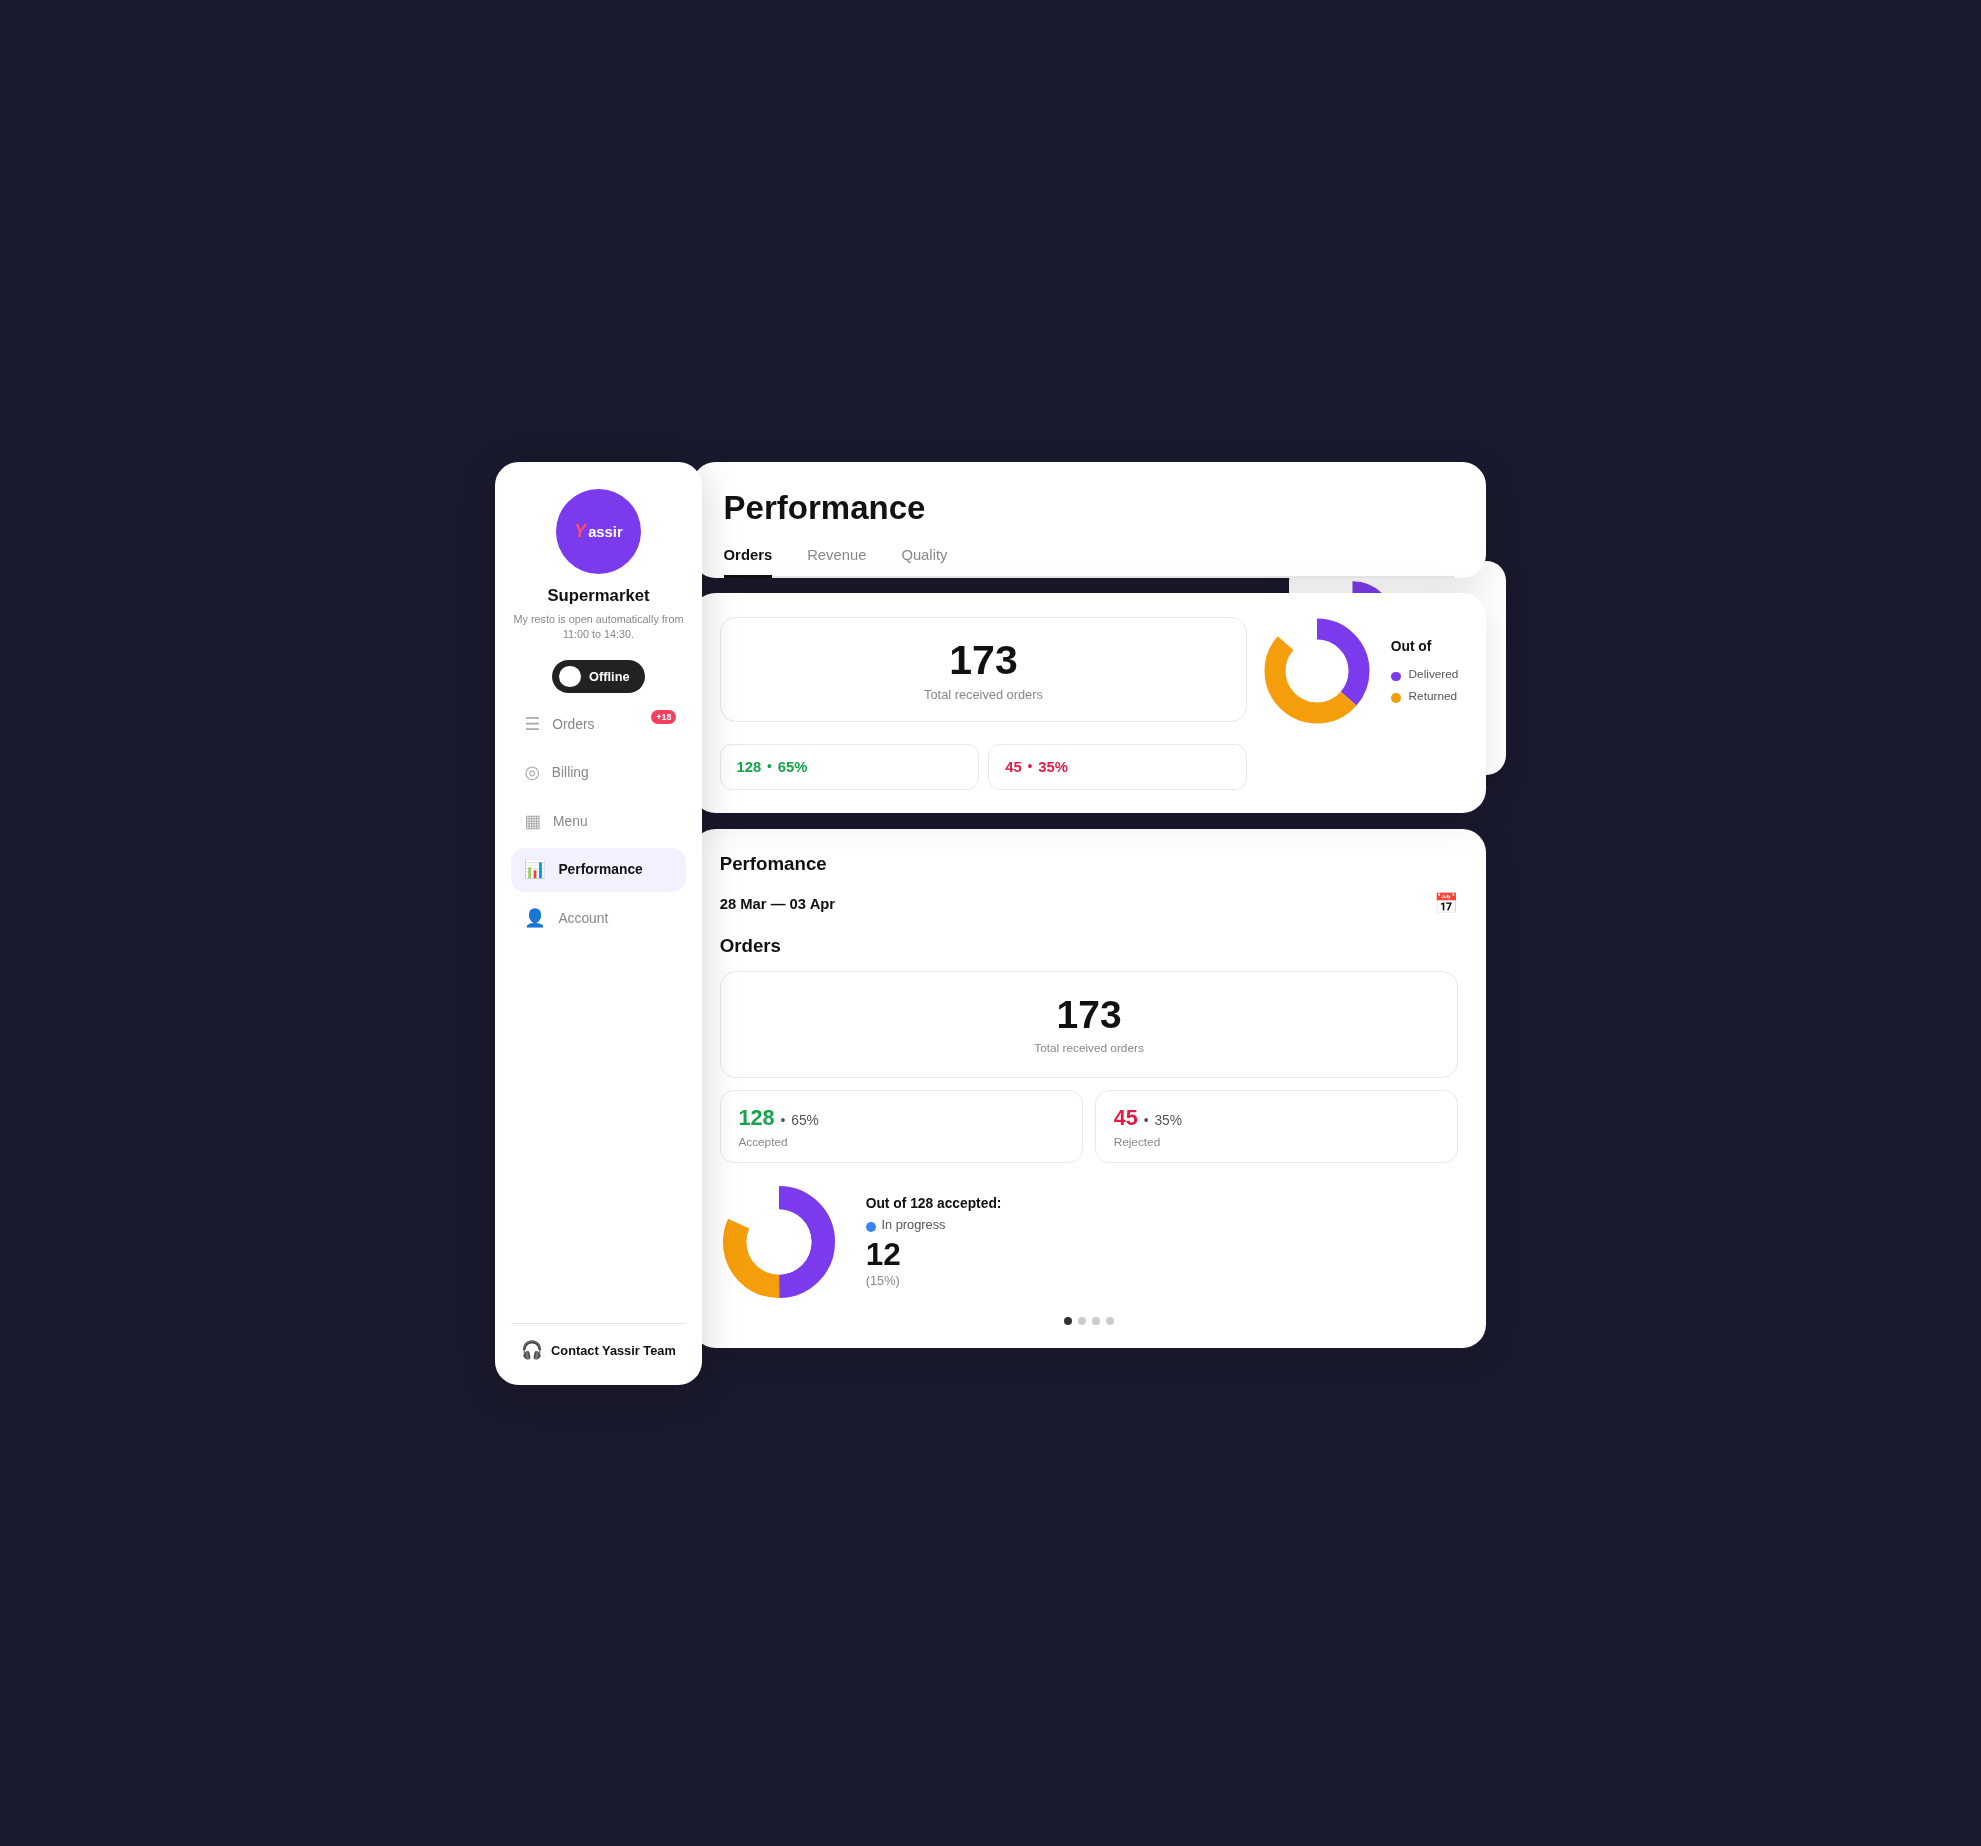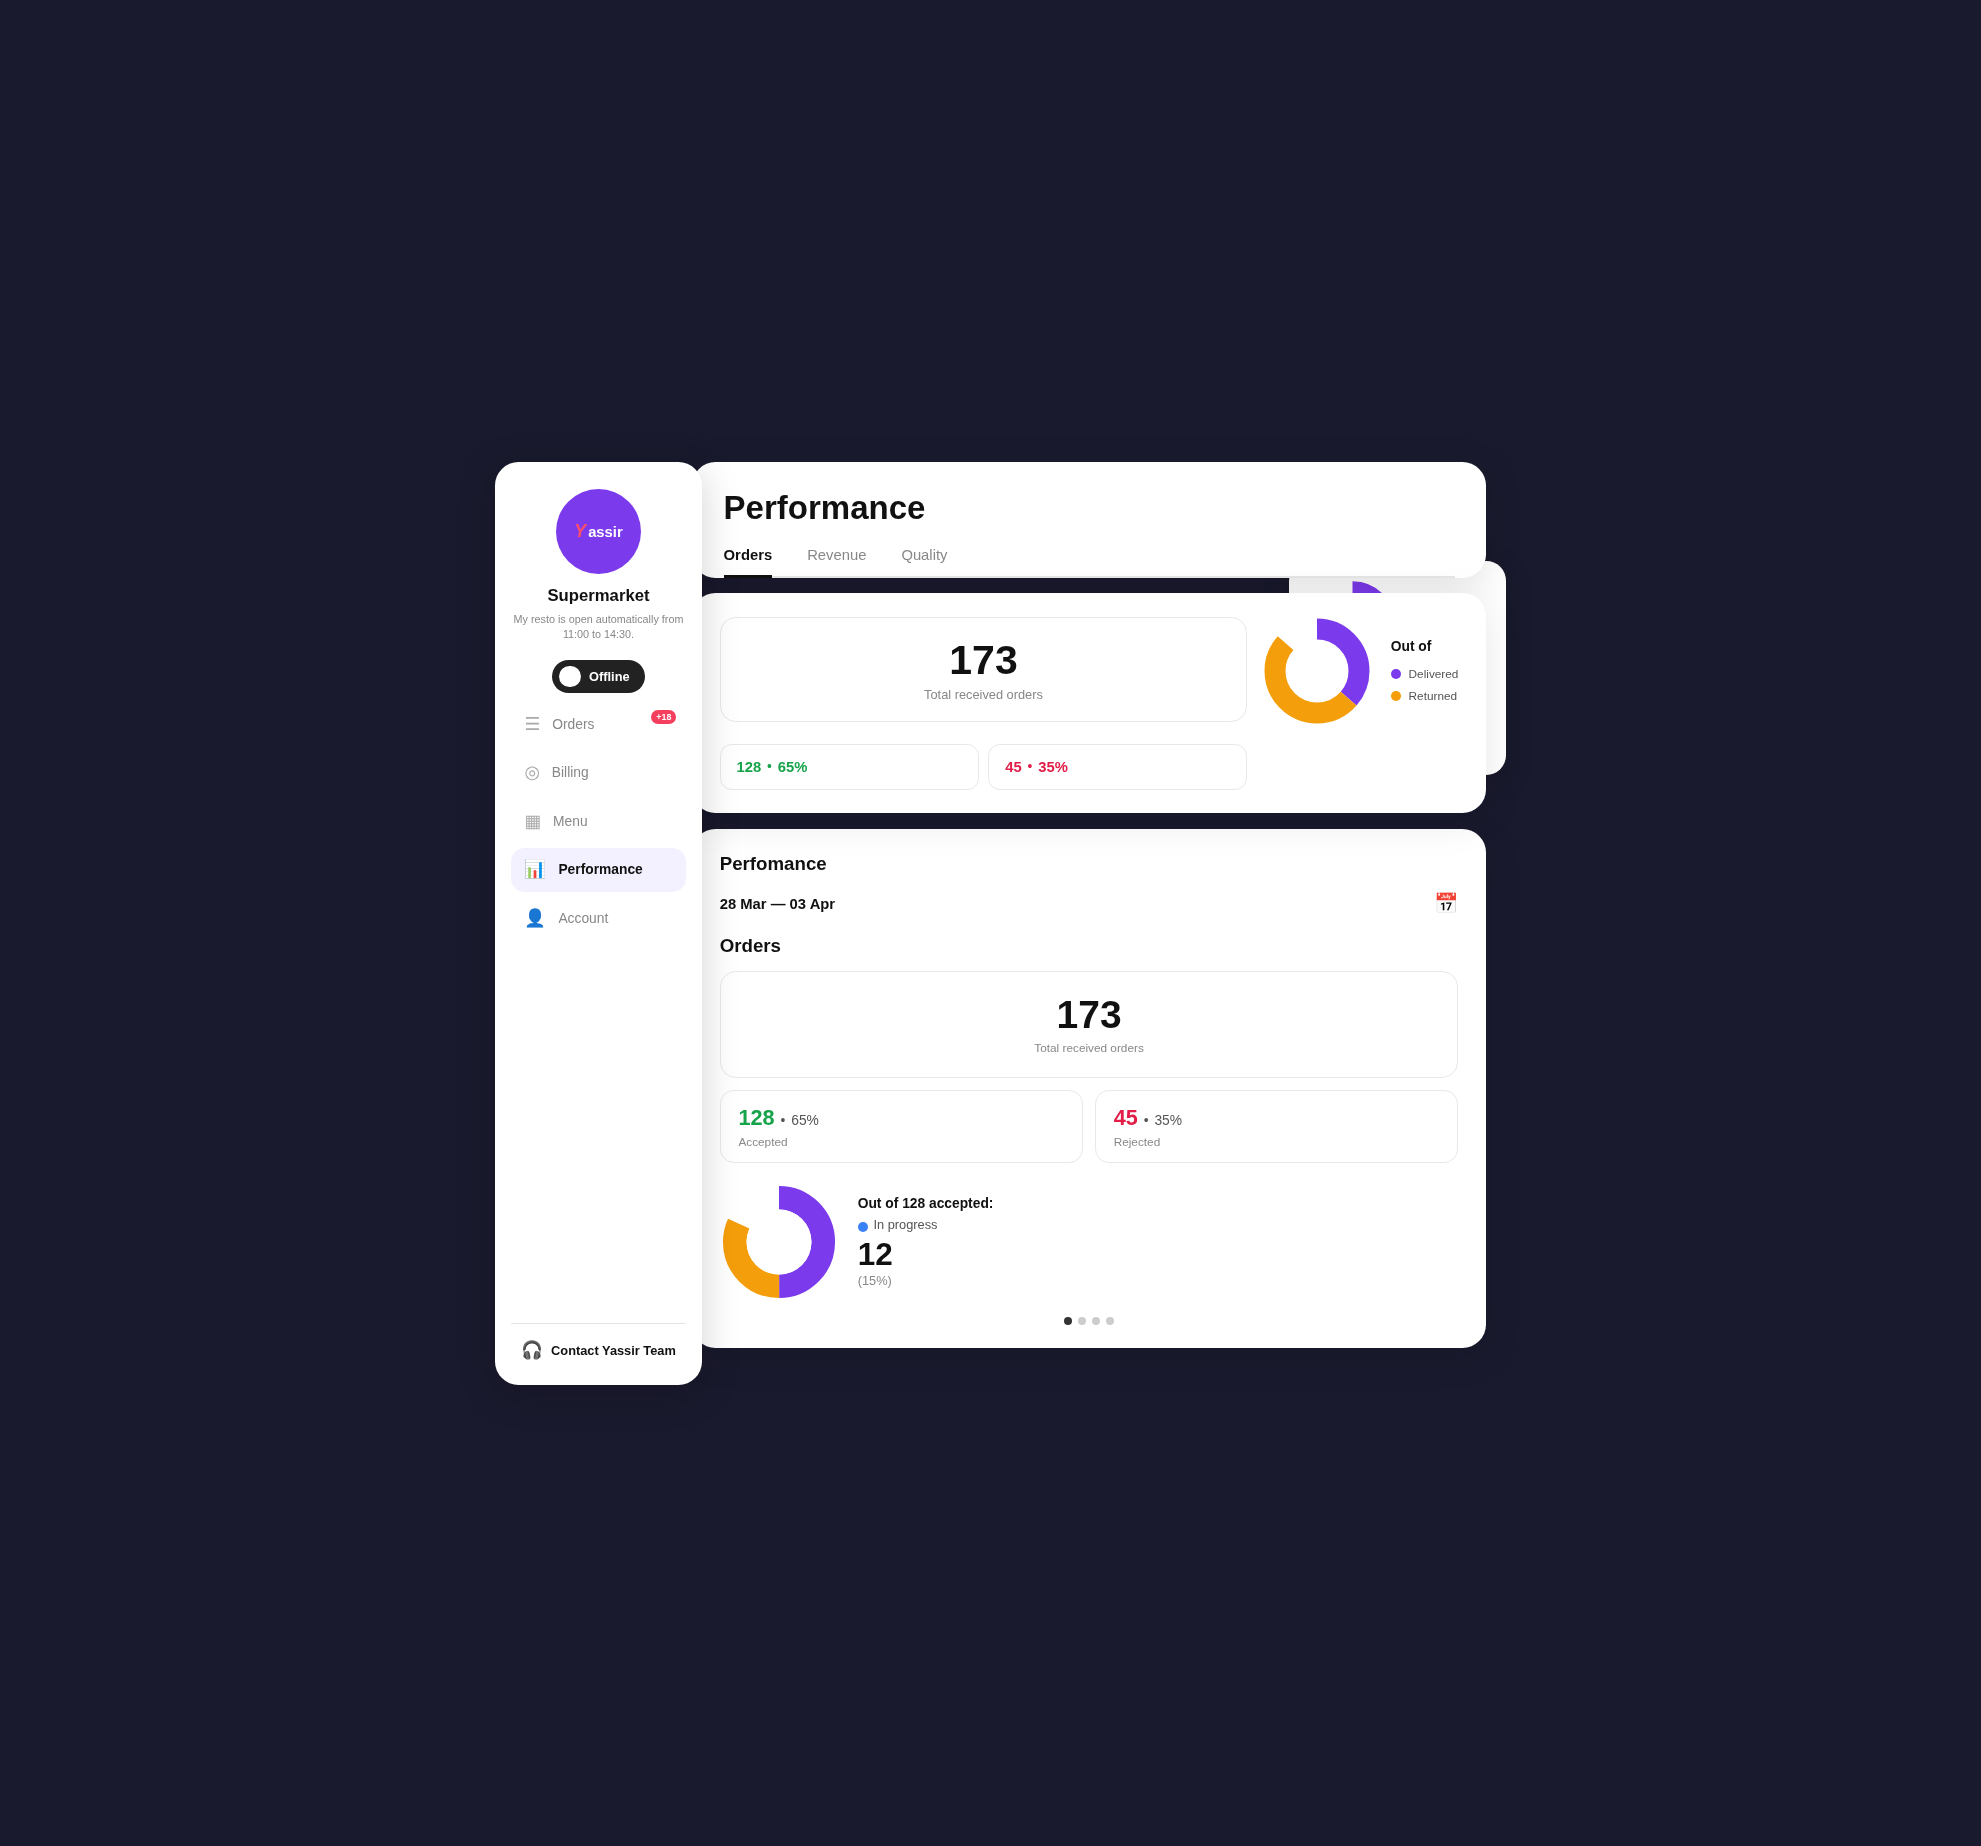--- a/index.html
+++ b/index.html
@@ -316,21 +316,21 @@
     }
 
     .donut-legend {
       display: flex;
       flex-direction: column;
       gap: 7.9px;
     }
 
     .legend-item {
       display: flex;
-      align-items: center;
+      align-items: flex-end;
       gap: 7.9px;
       font-size: 11.8px;
       color: #555;
     }
 
     .legend-dot {
       width: 9.9px;
       height: 9.9px;
       border-radius: 50%;
       flex-shrink: 0;
@@ -436,21 +436,21 @@
     }
 
     .ar-sublabel {
       font-size: 11.8px;
       color: #888;
     }
 
     
     .bottom-donut-row {
       display: flex;
-      gap: 20px;
+      gap: 28px;
       align-items: center;
     }
 
     .bottom-donut-svg {
       width: 118px;
       height: 118px;
       flex-shrink: 0;
     }
 
     .bottom-donut-info {

